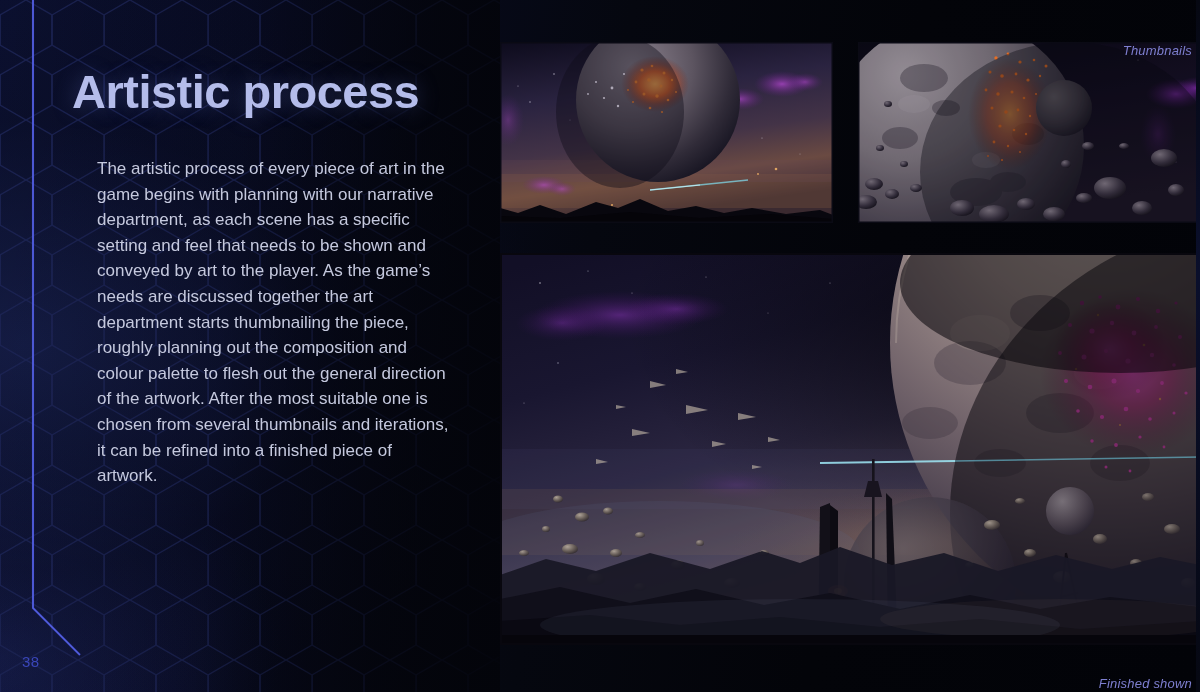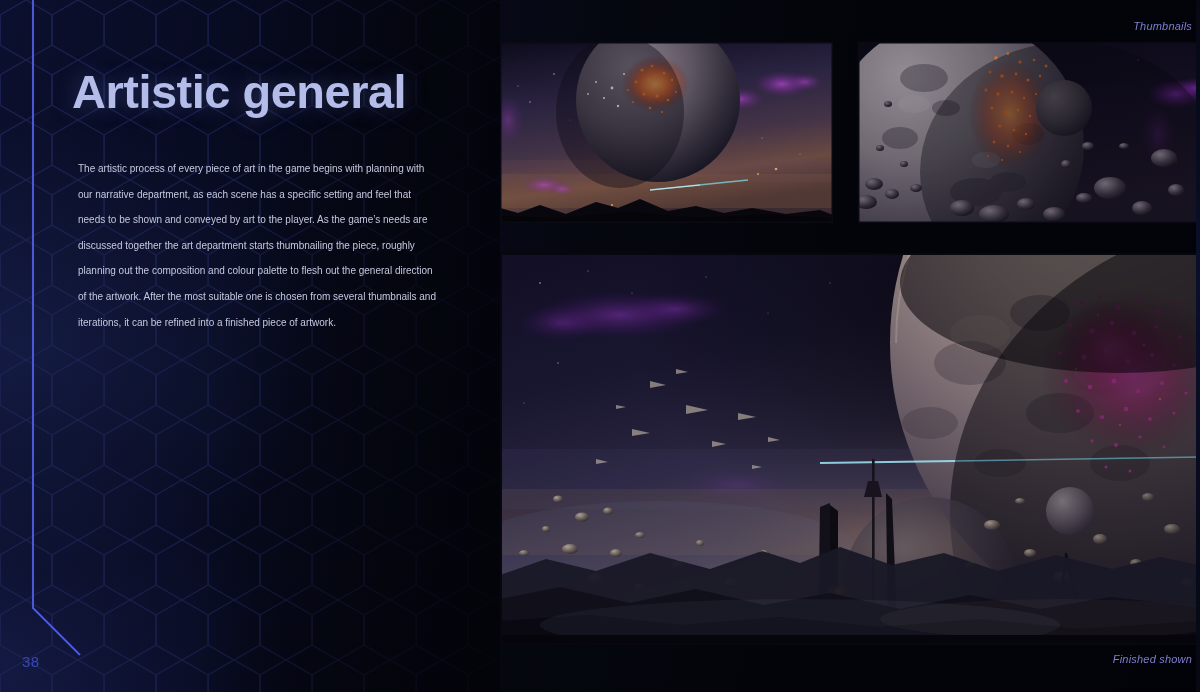--- a/index.html
+++ b/index.html
@@ -32,37 +32,37 @@
   #title {
     position:absolute; left:72px; top:64px;
     font-size:47px; font-weight:bold; letter-spacing:-0.5px;
     color:#b4bcea;
     text-shadow:0 0 22px rgba(110,125,215,0.35);
     white-space:nowrap;
   }
 
   
   #bodytext {
-    position:absolute; left:78px; top:156px; width:360px;
-    font-size:10px; line-height:25.6px; color:#c5c9de;
+    position:absolute; left:97px; top:156px; width:360px;
+    font-size:17px; line-height:25.6px; color:#c5c9de;
     font-weight:400;
   }
 
   
   .panel { position:absolute; overflow:hidden; background:#06060c; }
   #thumb1 { left:500px; top:42px; width:333px; height:181px; }
   #thumb2 { left:858px; top:42px; width:342px; height:181px; }
   #finished { left:500px; top:253px; width:700px; height:392px; }
 
   .scene { position:absolute; inset:0; overflow:hidden; }
 
   
   .caption {
-    position:absolute; font-style:italic; font-size:11px;
-    color:#7e7fd0; letter-spacing:0.2px; white-space:nowrap;
+    position:absolute; font-style:italic; font-size:13px;
+    color:#7e7fd0; letter-spacing:0.2px; white-space:nowrap;margin-top:23px;
   }
   #cap-thumbs { right:8px; top:20px; }
   #cap-finished { right:8px; top:653px; }
 
   
   #pagenum {
     position:absolute; left:22px; top:653px;
     font-size:15px; color:#3a46b9; letter-spacing:0.5px;
   }
 
@@ -90,21 +90,21 @@
     </defs>
     <rect x="0" y="0" width="500" height="692" fill="url(#hexpat)"></rect>
   </svg>
   <div id="hexfade"></div>
 
   <svg id="accent" viewBox="0 0 200 692" aria-hidden="true">
     <path d="M33 -10 L33 608 L80 655" fill="none" stroke="#4a55d8" stroke-width="2.1" opacity="0.9"></path>
     <path d="M33 -10 L33 608 L80 655" fill="none" stroke="#6d79ff" stroke-width="0.8" opacity="0.55"></path>
   </svg>
 
-  <div id="title">Artistic general</div>
+  <div id="title">Artistic process</div>
 
   <div id="bodytext">The artistic process of every piece of art in the game begins with planning with our narrative department, as each scene has a specific setting and feel that needs to be shown and conveyed by art to the player. As the game’s needs are discussed together the art department starts thumbnailing the piece, roughly planning out the composition and colour palette to flesh out the general direction of the artwork. After the most suitable one is chosen from several thumbnails and iterations, it can be refined into a finished piece of artwork.</div>
 
   <div class="panel" id="thumb1">
     <svg class="scene" viewBox="0 0 333 181" preserveAspectRatio="none" aria-hidden="true">
       <defs>
         <linearGradient id="t1sky" x1="0" y1="0" x2="0.25" y2="1">
           <stop offset="0%" stop-color="#0d0b1c"></stop>
           <stop offset="35%" stop-color="#2a2340"></stop>
           <stop offset="62%" stop-color="#433347"></stop>

